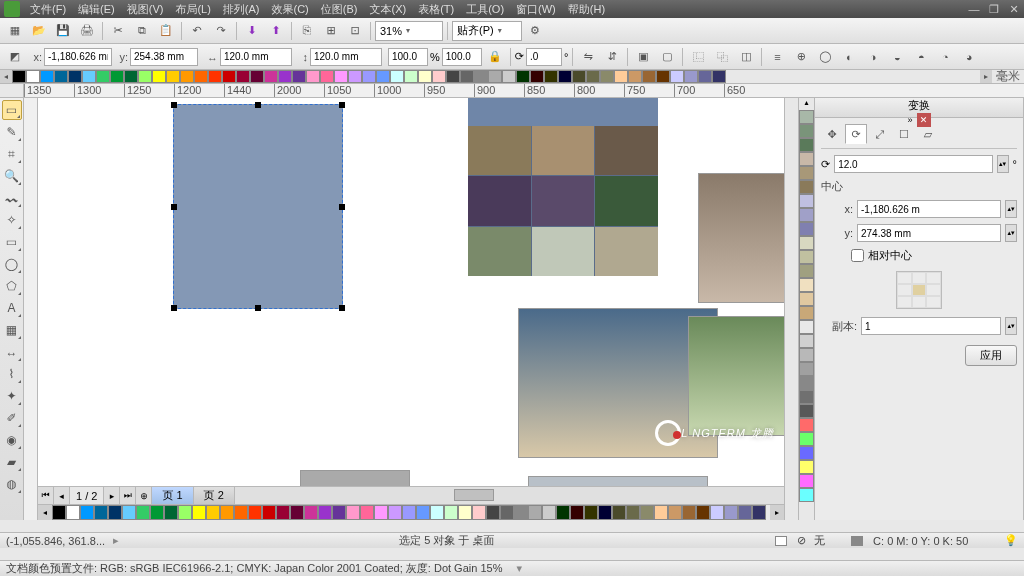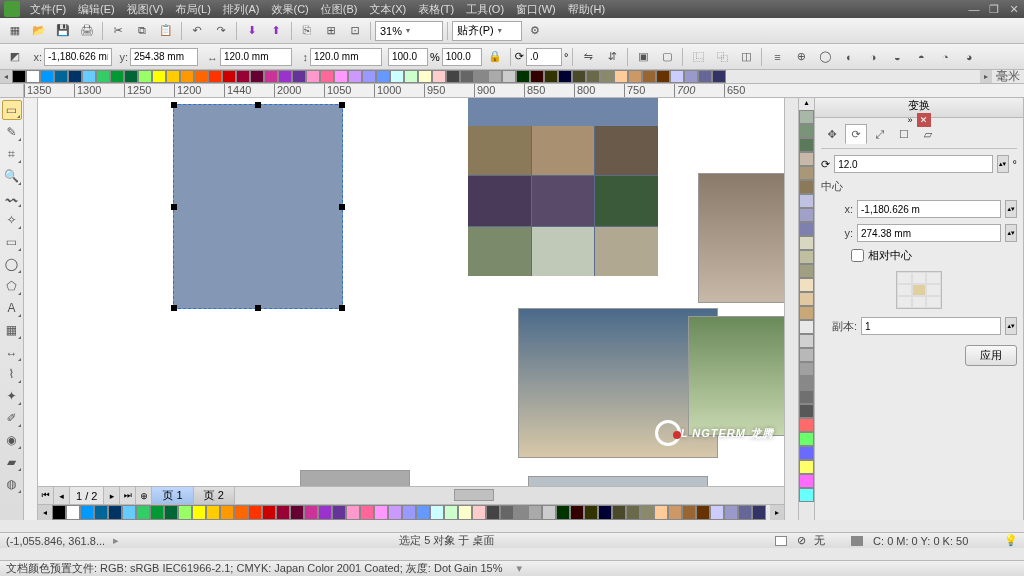--- a/index.html
+++ b/index.html
@@ -92,21 +92,21 @@
 .drow .spin { width: 12px; height: 18px; background: #ddd; border: 1px solid #aaa; display: flex; align-items: center; justify-content: center; font-size: 7px; }
 .tabicons { display: flex; gap: 2px; border-bottom: 1px solid #c0c0c0; padding-bottom: 4px; }
 .tabicons .ti { width: 22px; height: 20px; display: flex; align-items: center; justify-content: center; border: 1px solid transparent; color: #555; }
 .tabicons .ti.active { background: #fff; border: 1px solid #aaa; border-bottom-color: #fff; }
 .applybtn { align-self: flex-end; padding: 2px 14px; border: 1px solid #999; background: linear-gradient(#f8f8f8,#e0e0e0); border-radius: 3px; margin-top: 4px; }
 .anchor { width: 46px; height: 38px; border: 1px solid #bbb; display: grid; grid-template-columns: repeat(3,1fr); grid-template-rows: repeat(3,1fr); margin: 2px auto; }
 .anchor div { border: 1px solid #ddd; }
 .anchor .c { background: #e0d0a0; }
 
 
-.watermark { position: absolute; right: 10px; bottom: 40px; color: #fff; font-weight: bold; font-size: 26px; font-style: italic; letter-spacing: 1px; text-shadow: 0 0 4px rgba(0,0,0,.4); pointer-events: none; display: flex; align-items: center; }
+.watermark { position: absolute; right: 10px; bottom: 40px; color: #fff; font-weight: normal; font-size: 26px; font-style: italic; letter-spacing: 1px; text-shadow: 0 0 4px rgba(0,0,0,.4); pointer-events: none; display: flex; align-items: center; }
 .watermark .logo { width: 26px; height: 26px; border: 3px solid #fff; border-radius: 50%; position: relative; }
 .watermark .logo::after { content: ""; position: absolute; right: -3px; top: 8px; width: 8px; height: 8px; background: #d03030; border-radius: 50%; }
 </style>
 </head>
 <body>
 
 <div class="titlebar">
   <div class="app-icon"></div>
   <div id="menu-host" style="display:flex">
       <div class="menu-item">文件(F)</div>
@@ -280,21 +280,21 @@
       <div class="ruler-tick" style="left: 150px;">1200</div>
       <div class="ruler-tick" style="left: 200px;">1440</div>
       <div class="ruler-tick" style="left: 250px;">2000</div>
       <div class="ruler-tick" style="left: 300px;">1050</div>
       <div class="ruler-tick" style="left: 350px;">1000</div>
       <div class="ruler-tick" style="left: 400px;">950</div>
       <div class="ruler-tick" style="left: 450px;">900</div>
       <div class="ruler-tick" style="left: 500px;">850</div>
       <div class="ruler-tick" style="left: 550px;">800</div>
       <div class="ruler-tick" style="left: 600px;">750</div>
-      <div class="ruler-tick" style="left: 650px; font-style: italic;">700</div>
+      <div class="ruler-tick" style="left: 650px;">700</div>
       <div class="ruler-tick" style="left: 700px;">650</div>
     </div>
 </div>
 
 <div class="workrow">
 
   <div class="toolbox" id="toolbox">
       <div class="tool active">▭<span class="fly"></span></div>
       <div class="tool">✎<span class="fly"></span></div>
       <div class="tool">⌗<span class="fly"></span></div>

